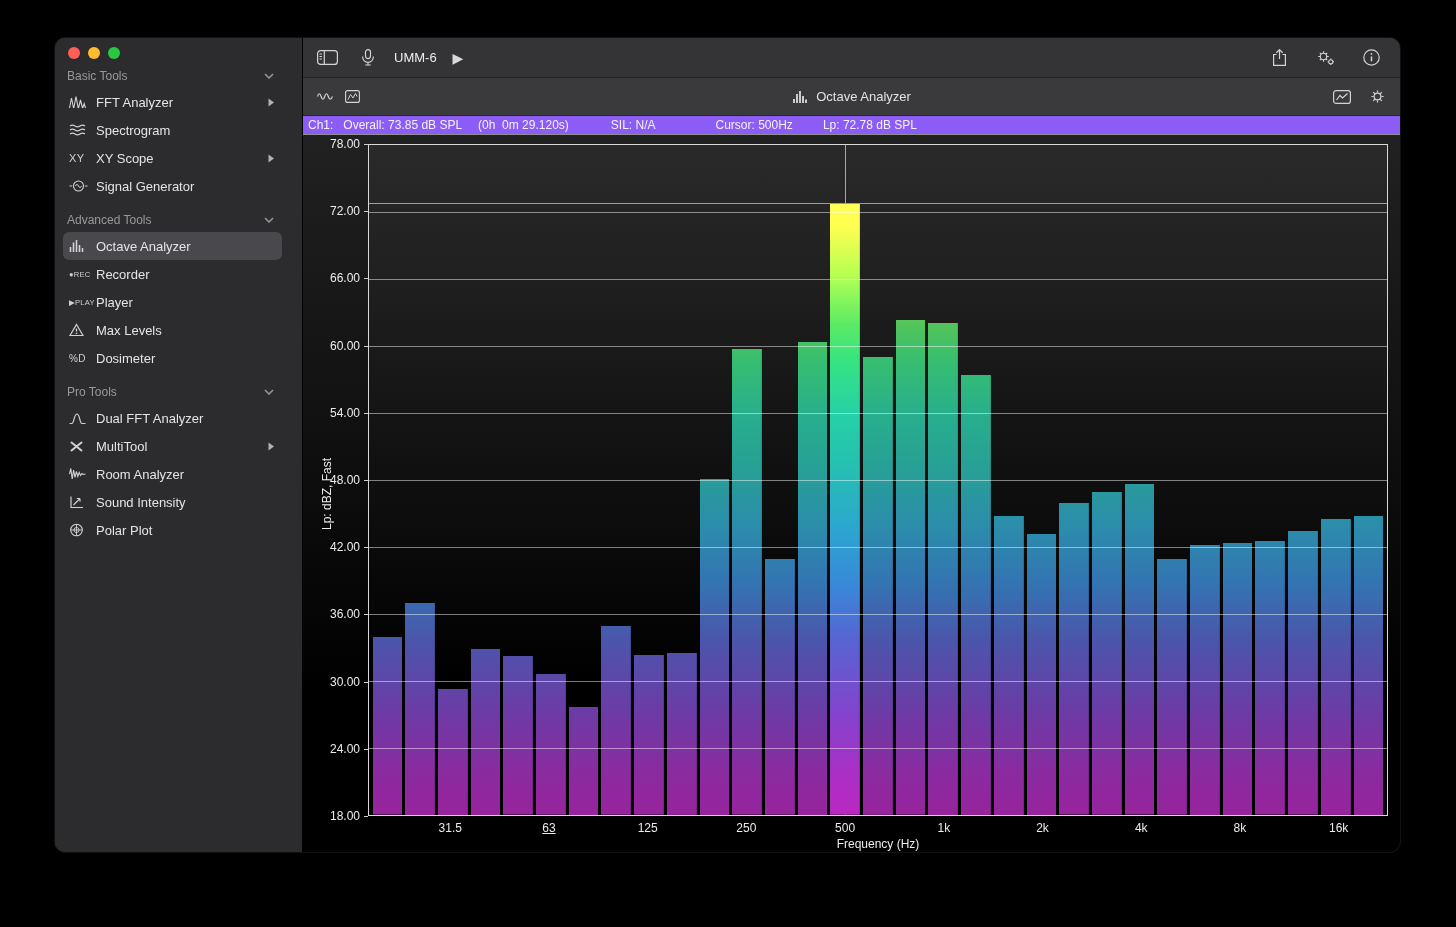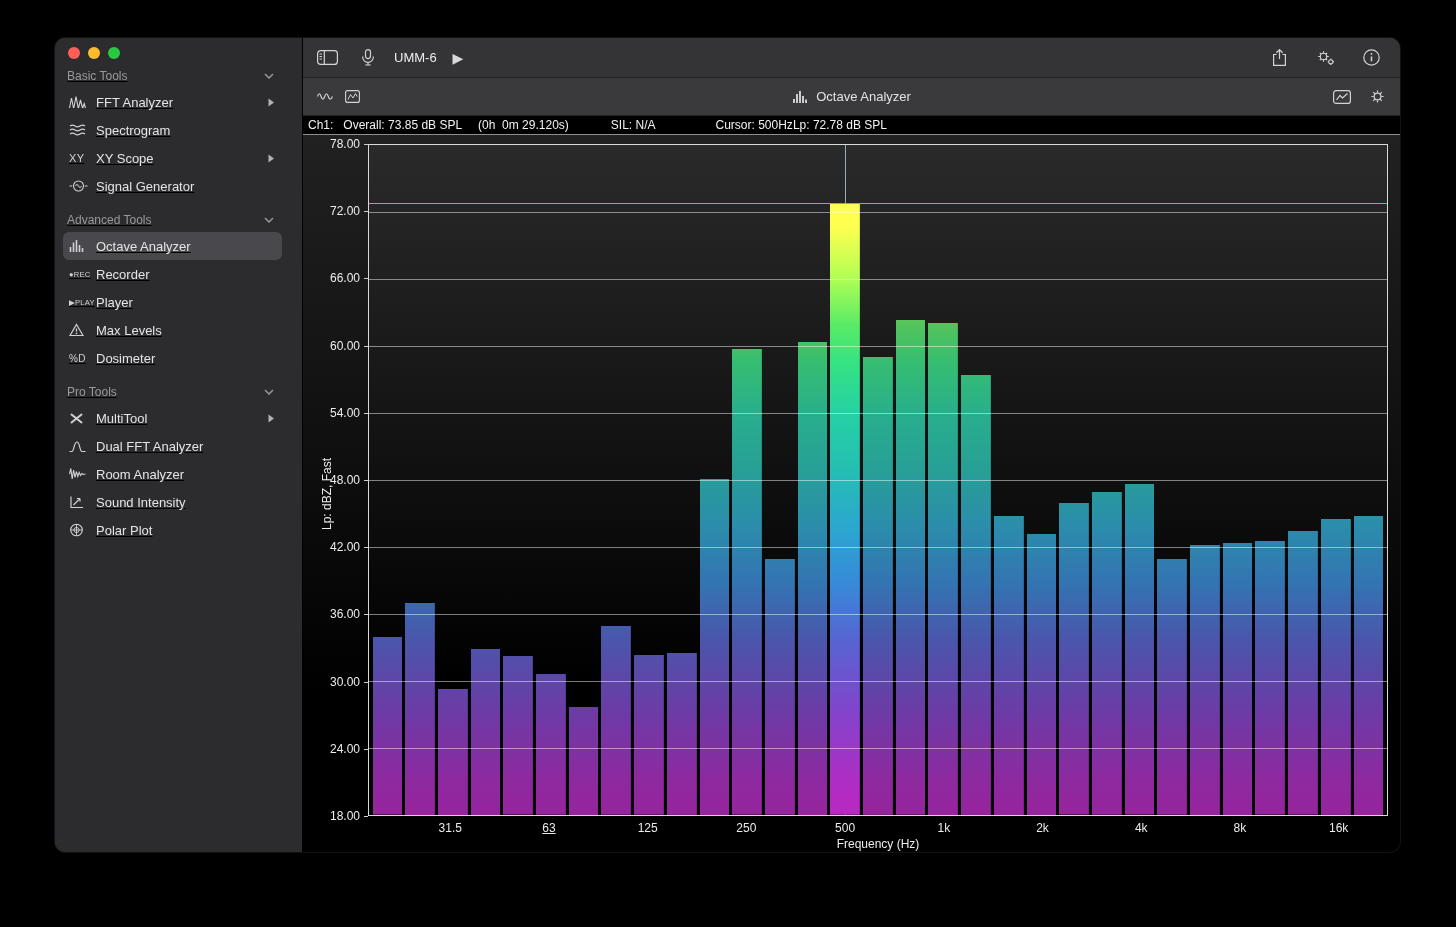--- a/index.html
+++ b/index.html
@@ -6,21 +6,21 @@
   html,body { width:1456px; height:927px; background:#000; font-family:"Liberation Sans", sans-serif; overflow:hidden; }
   .window { position:absolute; left:55px; top:38px; width:1345px; height:814px; border-radius:10px;
             overflow:hidden; display:flex; background:#2c2c2e; box-shadow:0 25px 70px rgba(0,0,0,.85);
             outline:1px solid rgba(255,255,255,.07); }
 
   
   .sidebar { width:248px; flex:none; background:#2c2c2e; border-right:1px solid #000; display:flex; flex-direction:column; }
   .traffic { height:24px; display:flex; align-items:center; gap:8px; padding-left:13px; padding-top:6px; }
   .tl { width:12px; height:12px; border-radius:50%; }
   .tl-close { background:#ff5f57; } .tl-min { background:#febc2e; } .tl-zoom { background:#28c840; }
-  .sb-list { padding:2px 20px 0 8px;text-decoration:underline; }
+  .sb-list { padding:2px 20px 0 8px; }
   .sb-section { height:24px; display:flex; align-items:center; justify-content:space-between; padding:0 8px 0 4px;
                 color:#98989d; font-size:12px; }
   .sb-section.mt { margin-top:8px; }
   .sb-item { height:28px; display:flex; align-items:center; padding:0 4px 0 6px; border-radius:6px;
              color:#e4e4e6; font-size:13px; cursor:default; }
   .sb-item.sel { background:#49494d; }
   .sb-ico { width:27px; flex:none; display:flex; align-items:center; color:#d0d1d4; }
   .sb-ico svg { display:block; }
   .sb-ico-text { font-size:7.5px; letter-spacing:.3px; color:#d0d1d4; white-space:nowrap; }
   .sb-label { flex:1; }
@@ -39,24 +39,24 @@
   .play-glyph { font-size:14px; color:#d8d9dc; line-height:1; }
   .tb-right { margin-left:auto; display:flex; align-items:center; gap:28px; }
 
   .tool-header { height:38px; background:#3a3a3d; display:flex; align-items:center; padding:0 14px;
                  position:relative; border-bottom:1px solid #242427; color:#c6c7ca; }
   .th-left { display:flex; align-items:center; gap:12px; }
   .th-center { position:absolute; left:0; right:0; top:0; bottom:0; display:flex; justify-content:center;
                align-items:center; gap:8px; pointer-events:none; font-size:13px; color:#e2e2e4; }
   .th-right { margin-left:auto; display:flex; align-items:center; gap:18px; }
 
-  .status-bar { height:19px; background:#000000; border-bottom:1px solid #8f8f8f; display:flex; align-items:center;
+  .status-bar { height:19px; background:#8b5cf6; border-bottom:1px solid #8f8f8f; display:flex; align-items:center;
                 font-size:12px; color:#f2f2f2; padding-left:5px; white-space:pre; }
   .st-overall { margin-left:10px; } .st-elapsed { margin-left:16px; } .st-sil { margin-left:42px; }
-  .st-cursor { margin-left:60px; } .st-lp { }
+  .st-cursor { margin-left:60px; } .st-lp { margin-left:30px; }
 
   
   .chart-region { flex:1; position:relative; background:linear-gradient(180deg,#212121 0%,#101010 42%,#000 78%);padding-left:20px; }
   .plot { position:absolute; left:65px; right:12px; top:9px; bottom:36px; border:1px solid #d9d9d9;
           background:linear-gradient(180deg,#2a2a2a 0%,#121212 45%,#000 80%); }
   .bars { position:absolute; left:2px; right:2px; top:0; bottom:0; display:flex; align-items:flex-end; z-index:2; }
   .bar-slot { flex:1; height:100%; padding:0 1.5px; display:flex; align-items:flex-end; }
   .bar { width:100%;
          background-image:linear-gradient(180deg,#eff259 0%,#dcea4e 8%,#9ed84f 16%,#52c45c 24%,#35bd72 30%,
             #28ae8d 38%,#27a095 46%,#2b8dab 55%,#3374b2 64%,#4b55ab 73%,#6c3ba6 84%,#8c2aa0 94%,#97249d 100%);
@@ -195,39 +195,39 @@
 
       <div class="sb-section mt">
         <span>Pro Tools</span>
         <svg width="10" height="6" viewBox="0 0 10 6">
             <path d="M1 1 L5 5 L9 1" fill="none" stroke="#97979c" stroke-width="1.5"></path>
           </svg>
       </div>
 
       <div class="sb-item">
         <span class="sb-ico">
+            <svg width="17" height="14" viewBox="0 0 17 14">
+              <path d="M0.5 12.5 H3 C5 12.5 5 3 8 3 C11 3 10.5 12.5 13 12.5 H16.5" fill="none" stroke="currentColor" stroke-width="1.2"></path>
+            </svg>
+          </span>
+        <span class="sb-label">Dual FFT Analyzer</span>
+      </div>
+
+      <div class="sb-item">
+        <span class="sb-ico">
             <svg width="15" height="13" viewBox="0 0 15 13">
               <path d="M2.5 2.5 L12.5 10.5 M12.5 2.5 L2.5 10.5" stroke="currentColor" stroke-width="2" stroke-linecap="round"></path>
             </svg>
           </span>
         <span class="sb-label">MultiTool</span>
         <span class="sb-arrow">
             <svg width="6" height="9" viewBox="0 0 6 9">
               <polygon points="0.5,0.5 6,4.5 0.5,8.5" fill="#b2b2b6"></polygon>
             </svg>
           </span>
-      </div>
-
-      <div class="sb-item">
-        <span class="sb-ico">
-            <svg width="17" height="14" viewBox="0 0 17 14">
-              <path d="M0.5 12.5 H3 C5 12.5 5 3 8 3 C11 3 10.5 12.5 13 12.5 H16.5" fill="none" stroke="currentColor" stroke-width="1.2"></path>
-            </svg>
-          </span>
-        <span class="sb-label">Dual FFT Analyzer</span>
       </div>
 
       <div class="sb-item">
         <span class="sb-ico">
             <svg width="17" height="14" viewBox="0 0 17 14">
               <path d="M0.5 7 L1.8 1.5 L3.2 12 L4.6 3 L6 10.5 L7.4 4.5 L8.8 9.5 L10.2 5.5 L11.6 8.5 L13 6.5 L14.4 7.5 L16.5 7" fill="none" stroke="currentColor" stroke-width="1.1"></path>
             </svg>
           </span>
         <span class="sb-label">Room Analyzer</span>
       </div>

